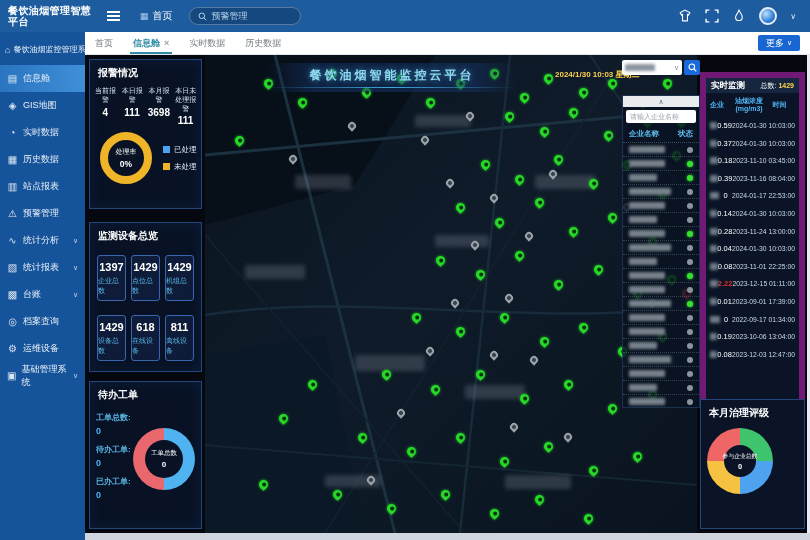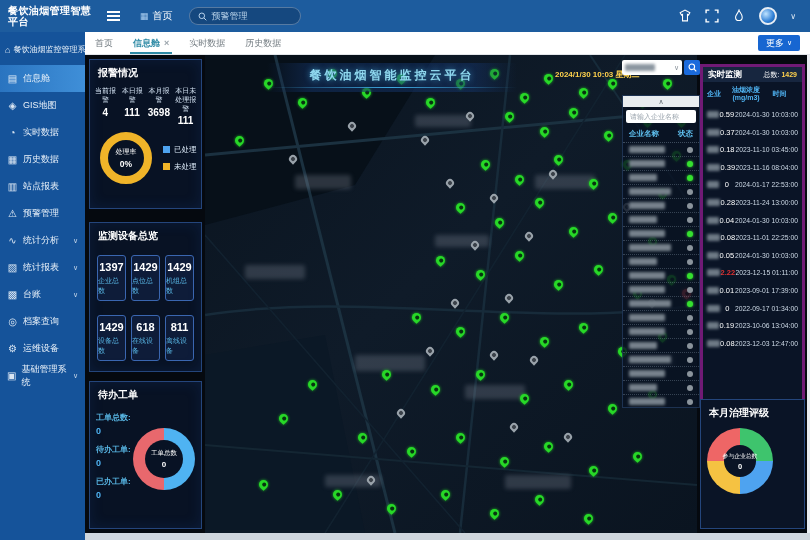--- a/index.html
+++ b/index.html
@@ -104,21 +104,21 @@
 .cmp-head .c2{margin-left:auto}
 .cmp-row{display:flex;align-items:center;height:14px;padding:0 6px;border-bottom:1px dotted rgba(160,180,200,.3);cursor:pointer}
 .cmp-row .blurblock{width:36px;height:7px;background:#77828c}
 .cmp-row:nth-child(3n) .blurblock{width:28px}
 .cmp-row:nth-child(4n) .blurblock{width:42px}
 .dot{margin-left:auto;width:6px;height:6px;border-radius:50%;flex:none}
 .dot.on{background:#35e02f;box-shadow:0 0 3px #35e02f}
 .dot.off{background:#8b949c}
 
 
-#realtime{position:absolute;left:615px;top:9px;width:105px;height:371px;background:#0a1426;border:3px solid #701a75}
+#realtime{position:absolute;left:615px;top:17px;width:105px;height:371px;background:#0a1426;border:6px solid #701a75}
 .rt-head{height:15px;background:#17263f;display:flex;align-items:center;padding:0 5px;font-size:8.5px;font-weight:bold;color:#fff}
 .rt-total{margin-left:auto;font-size:7px;color:#fff;font-weight:normal}
 .rt-total b{color:#ffd24d}
 .rt-cols{display:flex;align-items:center;padding:4px 4px 3px;font-size:7px;color:#4fb3f2;font-weight:bold}
 .rt-cols .cc{width:24px}
 .rt-cols .cd{width:30px;text-align:center;line-height:1.2}
 .rt-cols .ct{flex:1;text-align:center}
 .rt-row{display:flex;align-items:center;height:17.6px;padding:0 4px;cursor:pointer}
 .rt-row .blurblock{width:22px;height:7px;background:#6e7a86}
 .rt-row:nth-child(2n) .blurblock{width:26px}
@@ -617,37 +617,37 @@
             <span class="rt-val">0.39</span>
             <span class="rt-time">2023-11-16 08:04:00</span>
           </div>
           <div class="rt-row">
             <span class="blurblock"></span>
             <span class="rt-val">0</span>
             <span class="rt-time">2024-01-17 22:53:00</span>
           </div>
           <div class="rt-row">
             <span class="blurblock"></span>
+            <span class="rt-val">0.14</span>
+            <span class="rt-time">2024-01-30 10:03:00</span>
+          </div>
+          <div class="rt-row">
+            <span class="blurblock"></span>
             <span class="rt-val">0.28</span>
             <span class="rt-time">2023-11-24 13:00:00</span>
           </div>
           <div class="rt-row">
             <span class="blurblock"></span>
             <span class="rt-val">0.04</span>
             <span class="rt-time">2024-01-30 10:03:00</span>
           </div>
           <div class="rt-row">
             <span class="blurblock"></span>
             <span class="rt-val">0.08</span>
             <span class="rt-time">2023-11-01 22:25:00</span>
-          </div>
-          <div class="rt-row">
-            <span class="blurblock"></span>
-            <span class="rt-val">0.05</span>
-            <span class="rt-time">2024-01-30 10:03:00</span>
           </div>
           <div class="rt-row">
             <span class="blurblock"></span>
             <span class="rt-val alert">2.22</span>
             <span class="rt-time">2023-12-15 01:11:00</span>
           </div>
           <div class="rt-row">
             <span class="blurblock"></span>
             <span class="rt-val">0.01</span>
             <span class="rt-time">2023-09-01 17:39:00</span>

